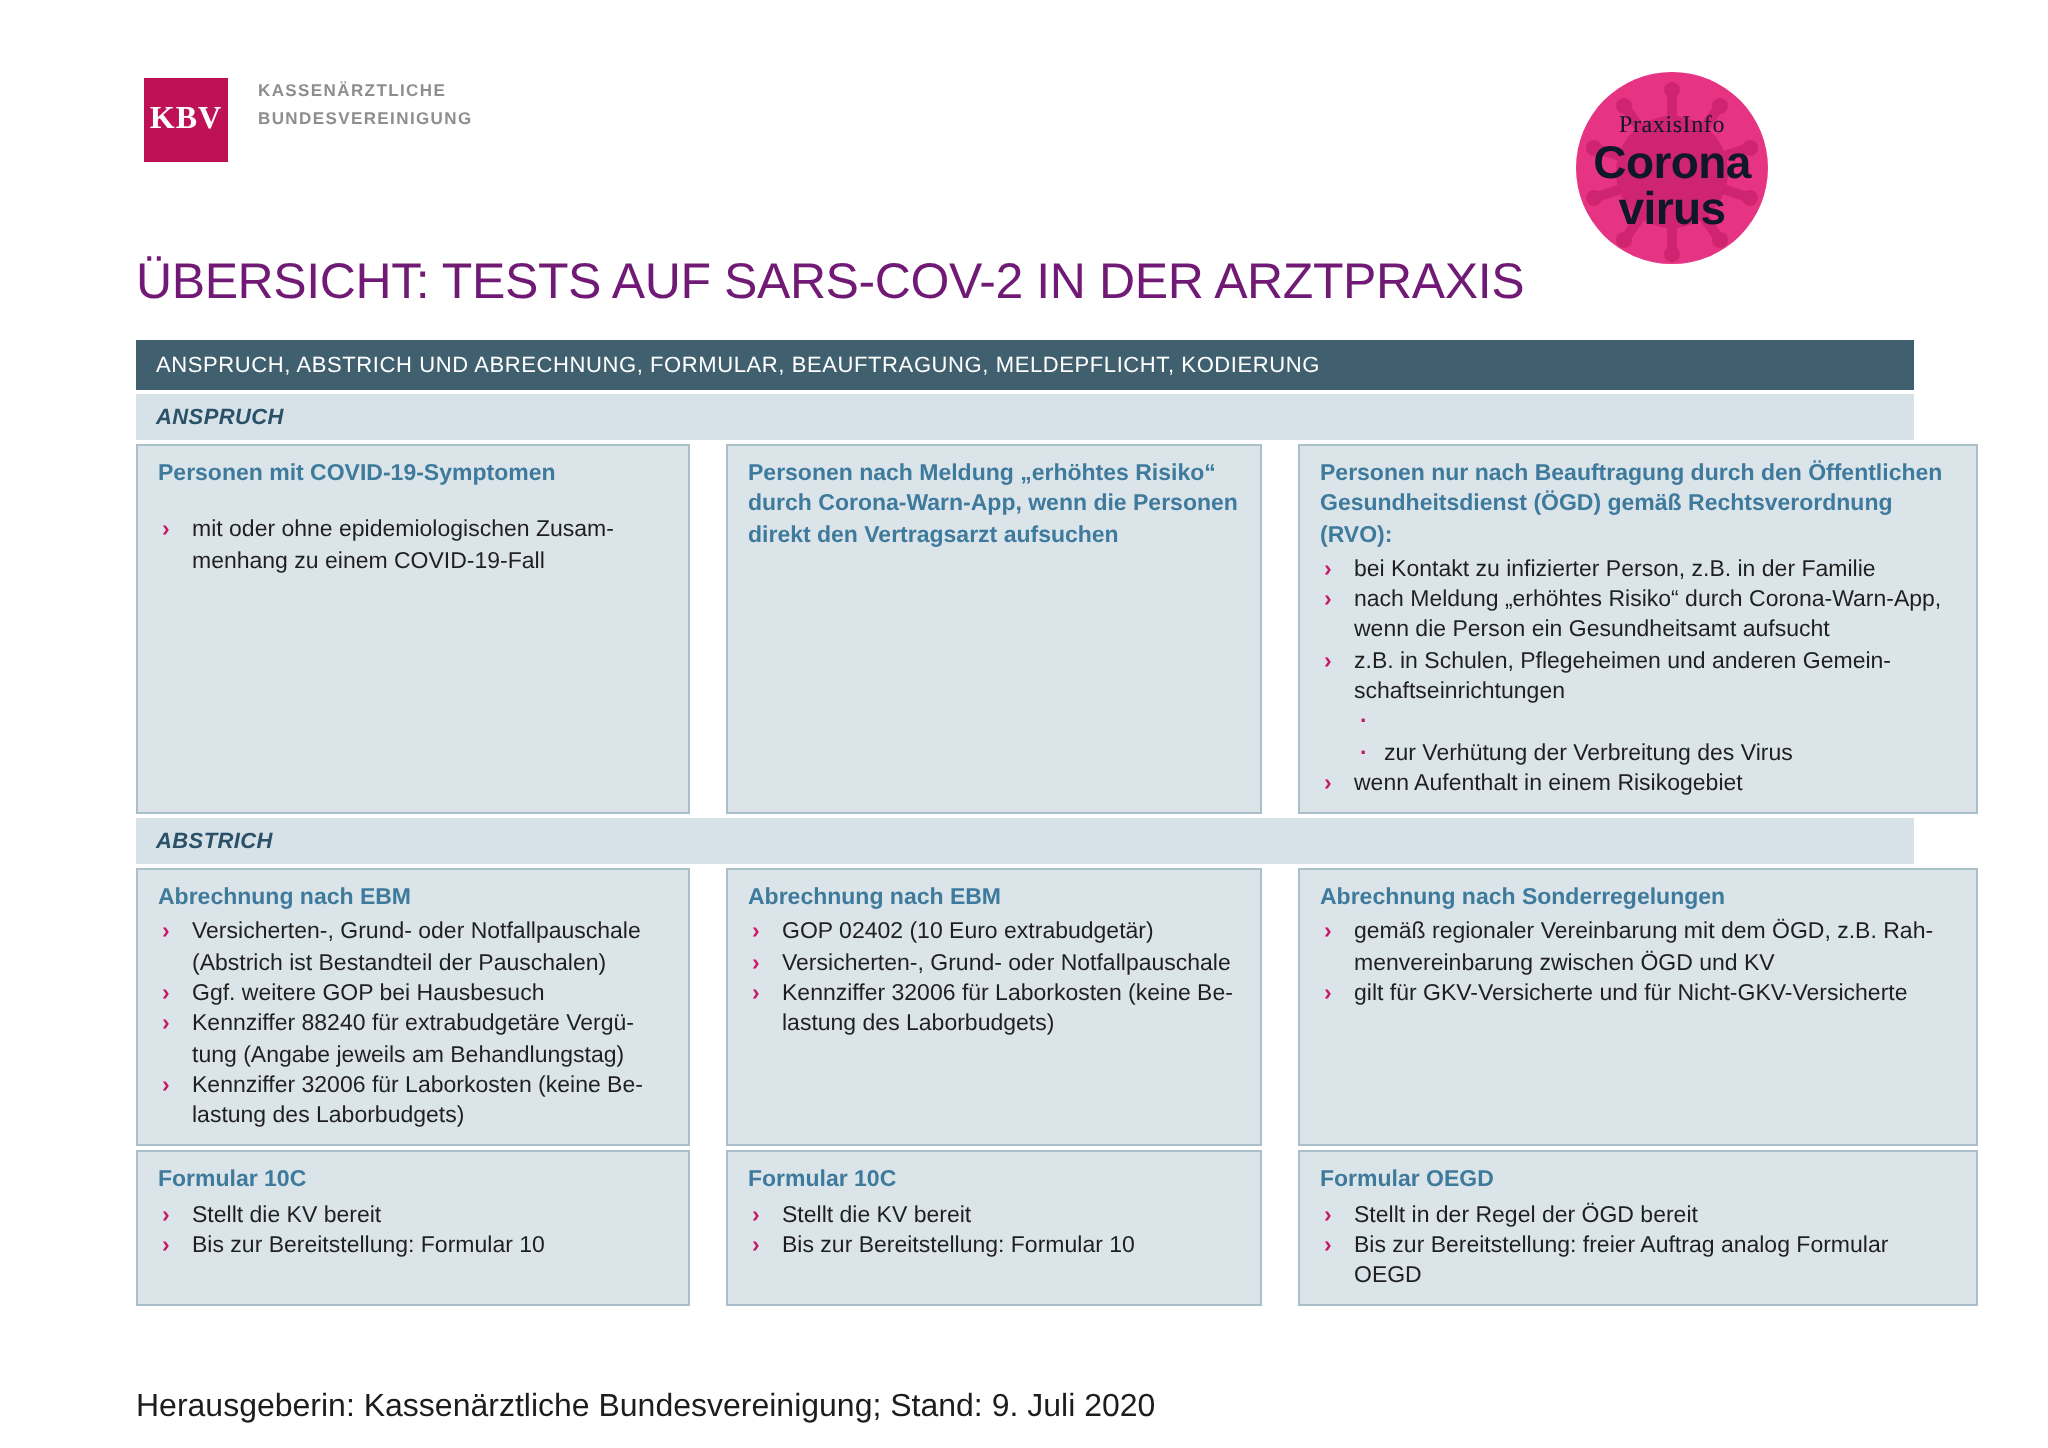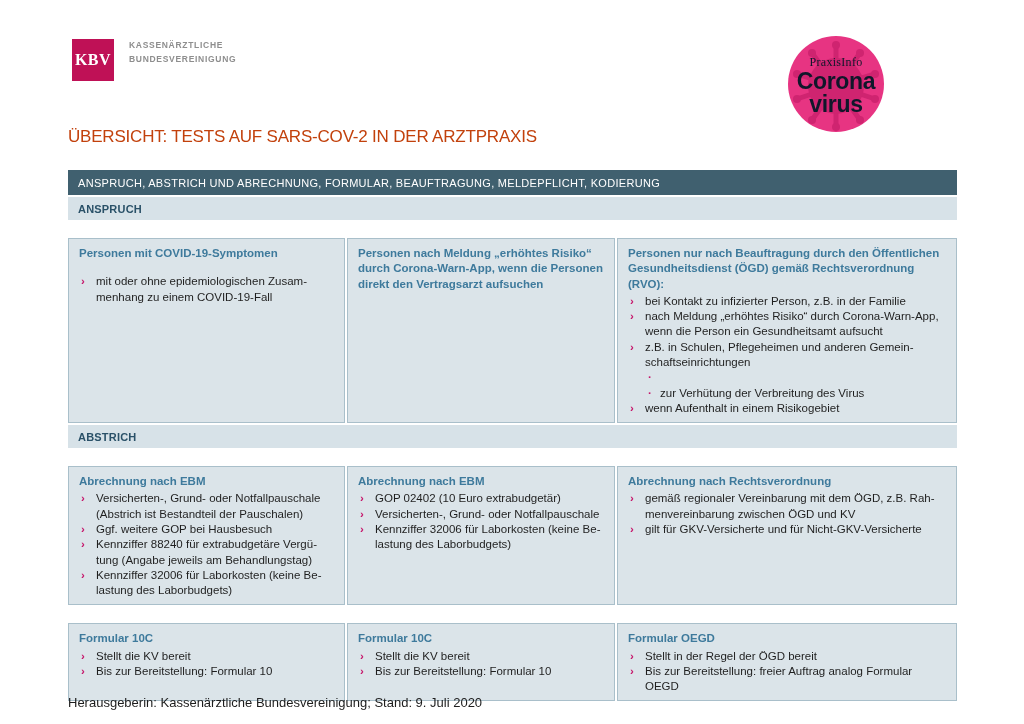--- a/index.html
+++ b/index.html
@@ -35,58 +35,59 @@
     position: absolute; left: 0; top: 0; width: 100%; height: 100%;
     display: flex; flex-direction: column; align-items: center; justify-content: center;
     color: #0f172a; text-align: right; padding-top: 2px;
   }
   .badge-small { font-family: "Liberation Serif", serif; font-size: 12px; letter-spacing: 0.3px; }
   .badge-big { font-size: 23px; font-weight: 700; line-height: 0.98; letter-spacing: -0.3px; }
 
   
   .page-title {
     position: absolute; left: 68px; top: 127px;
-    font-size: 17px; font-weight: 400; color: #c2410c; letter-spacing: -0.2px;
+    font-size: 25px; font-weight: 400; color: #701a75; letter-spacing: -0.2px;
   }
 
   
   .main-table { position: absolute; left: 68px; top: 170px; width: 889px; }
   .top-bar {
     background: #40606f; color: #ffffff;
     font-size: 11px; font-weight: 400; letter-spacing: 0.3px;
     padding: 7px 10px 6px 10px;
   }
   .section-label {
     margin-top: 2px; background: #d7e2e8; color: #2a5168;
     font-size: 11px; font-weight: 700; letter-spacing: 0.2px;
     padding: 6px 10px 5px 10px;
+    font-style: italic;
   }
   .cells {
     display: grid; grid-template-columns: 277px 268px 340px;
-    gap: 2px; margin-top: 18px;
+    gap: 18px; margin-top: 2px;
   }
   .cell {
     background: #dbe4e9; border: 1px solid #a9bfca;
     padding: 7px 9px 6px 10px;
     font-size: 11.5px; line-height: 1.33;
   }
   .cell-heading { color: #3e7a9c; font-weight: 700; margin-bottom: 2px; }
   .cell-heading.lead-space { margin-bottom: 13px; }
   .item { display: flex; align-items: flex-start; }
   .item .marker {
     flex: 0 0 17px; color: #c6176b; font-weight: 700; text-align: left; padding-left: 2px;
   }
   .item.sub { padding-left: 17px; }
   .item.sub .marker { flex: 0 0 15px; text-align: left; padding-left: 3px; }
   .item .itext { flex: 1 1 auto; }
 
   
   .page-footer {
     position: absolute; left: 68px; top: 695px;
-    font-size: 13px; color: #1d1d1d;
+    font-size: 16px; color: #1d1d1d;
   }
 </style>
 </head>
 <body>
 
 <div class="logo">
   <div class="logo-square">
     <span>KBV</span>
   </div>
   <div class="logo-text">
@@ -202,21 +203,21 @@
           <div class="item">
             <span class="marker">›</span>
             <span class="itext">Versicherten-, Grund- oder Notfallpau­schale</span>
           </div>
           <div class="item">
             <span class="marker">›</span>
             <span class="itext">Kennziffer 32006 für Laborkosten (keine Be­lastung des Laborbudgets)</span>
           </div>
         </div>
         <div class="cell" style="min-height: 131px;">
-          <div class="cell-heading">Abrechnung nach Rechtsverordnung</div>
+          <div class="cell-heading">Abrechnung nach Sonderregelungen</div>
           <div class="item">
             <span class="marker">›</span>
             <span class="itext">gemäß regionaler Vereinbarung mit dem ÖGD, z.B. Rah­menvereinbarung zwischen ÖGD und KV</span>
           </div>
           <div class="item">
             <span class="marker">›</span>
             <span class="itext">gilt für GKV-Versicherte und für Nicht-GKV-Versicherte</span>
           </div>
         </div>
       </div>

